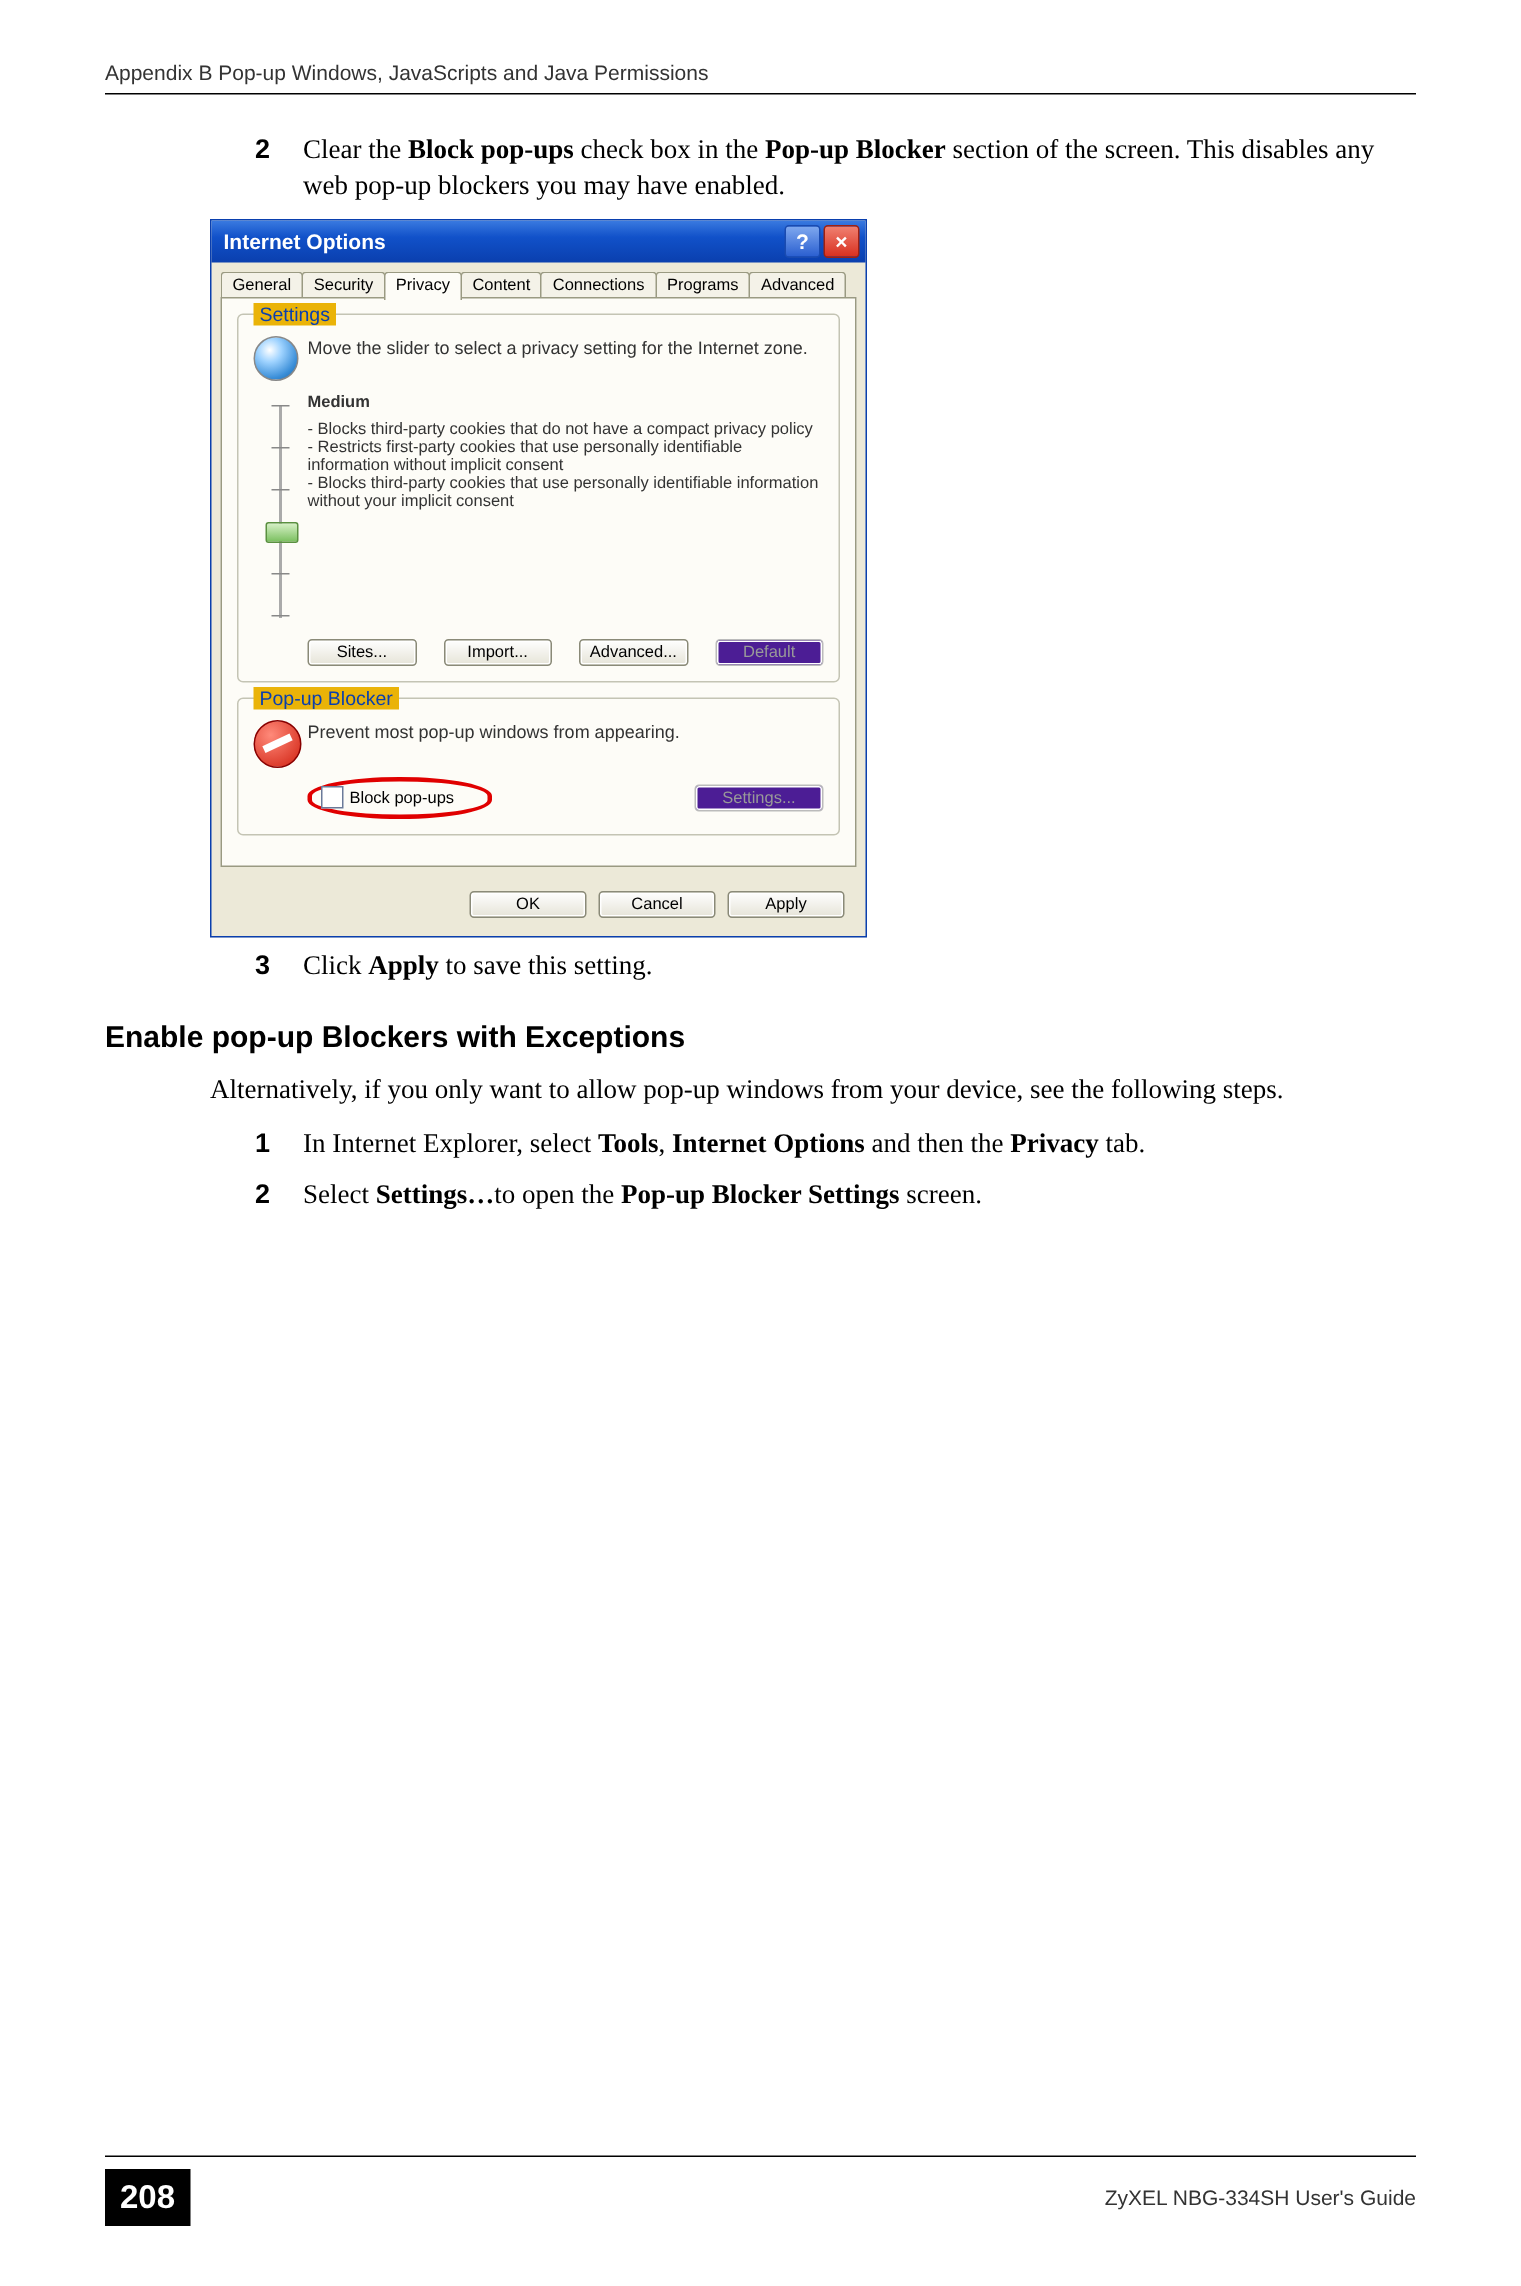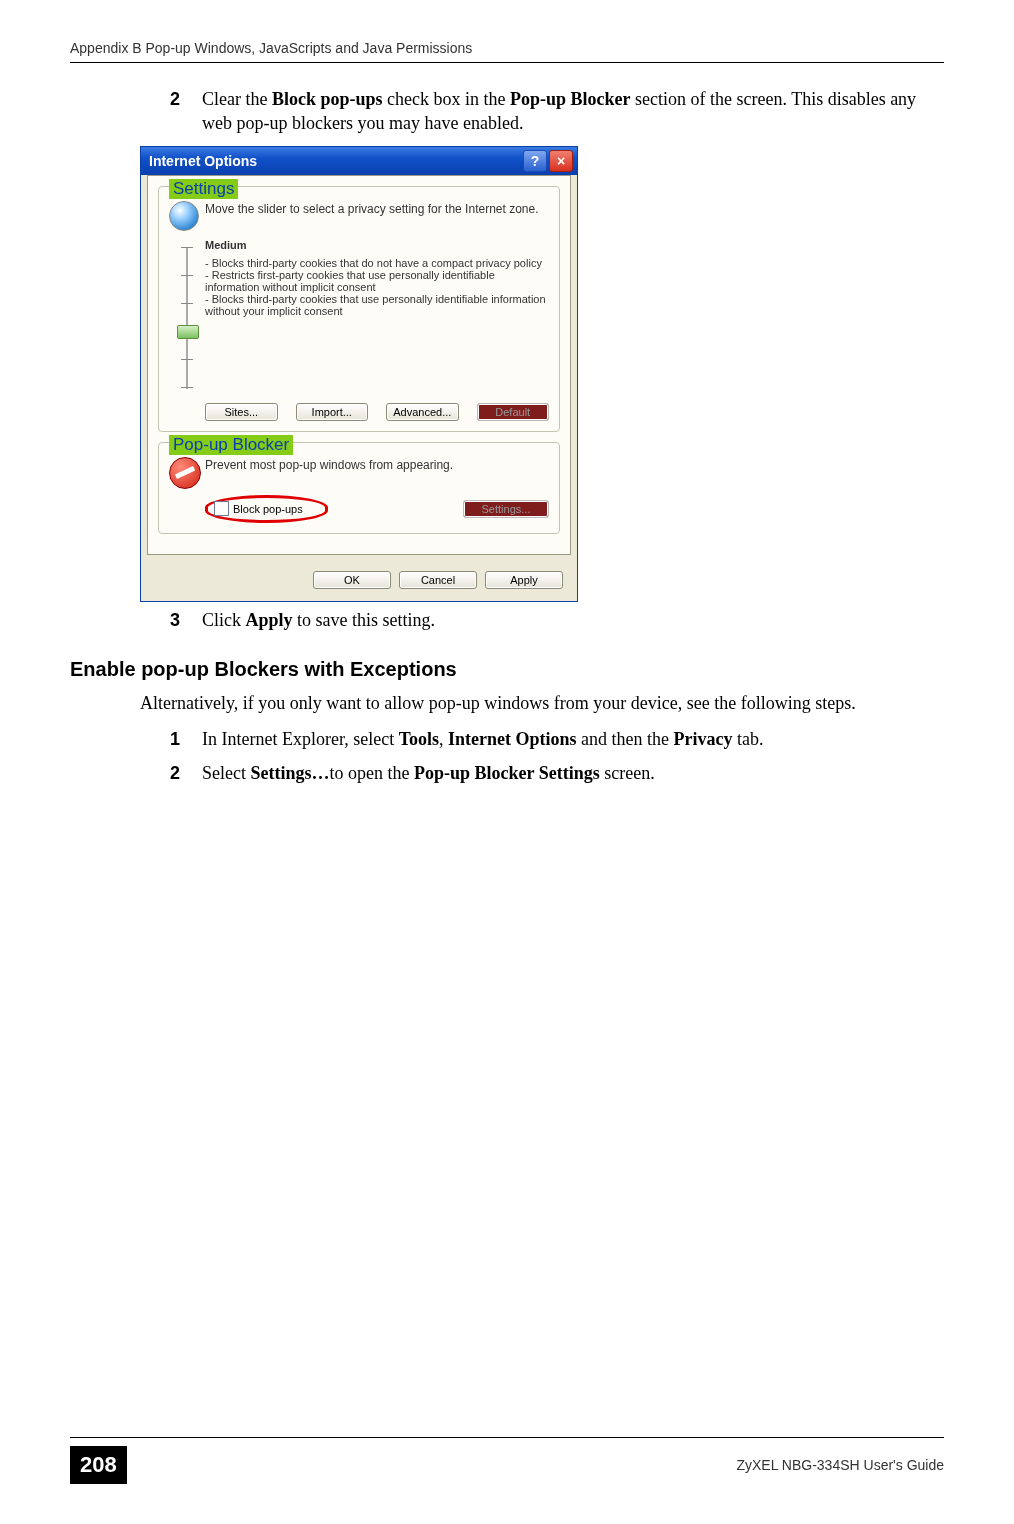--- a/index.html
+++ b/index.html
@@ -116,24 +116,24 @@
     border: 1px solid #c4c4b4;
     border-radius: 4px;
     position: relative;
     padding: 14px 10px 10px 10px;
     margin-bottom: 10px;
   }
   .group-legend {
     position: absolute;
     top: -8px;
     left: 10px;
-    background: #84cc16;
+    background: #eab308;
     padding: 0 4px;
     color: #0a3fae;
-    font-size: 17px;
+    font-size: 13px;
     text-align: right;
   }
   .group-row { display: flex; }
   .icon-col { width: 36px; display:flex; align-items:flex-start; }
   .globe-icon {
     width: 28px; height: 28px;
     background: radial-gradient(circle at 35% 30%, #fff 0, #9fd3ff 30%, #3a8ed8 70%, #1a5fa0 100%);
     border-radius: 50%;
     border: 1px solid #888;
     position: relative;
@@ -171,21 +171,21 @@
   .btn {
     border: 1px solid #8a8a78;
     background: linear-gradient(to bottom,#fefefe,#e6e4d8);
     padding: 2px 0;
     width: 84px;
     text-align:center;
     font-size:11px;
     border-radius:3px;
     box-shadow: inset 0 0 0 1px #fff;
   }
-  .btn.disabled { color:#999; border-color:#bbb; background:#7f1d1d; }
+  .btn.disabled { color:#999; border-color:#bbb; background:#4c1d95; }
   .popup-row { display:flex; align-items:center; margin-top:6px; }
   .chk {
     width:13px; height:13px; border:1px solid #6b7a99; background:#fff; margin-right:4px;
     display:inline-block;
   }
   .red-ring {
     border: 3px solid #e00000;
     border-radius: 50% / 45%;
     padding: 1px 22px 1px 6px;
     display:inline-flex; align-items:center;
@@ -238,20 +238,29 @@
   <div class="dialog">
     <div class="titlebar">
       <span>Internet Options</span>
       <span class="titlebar-spacer"></span>
       <div class="winbtn helpbtn">
           <span>?</span>
         </div>
       <div class="winbtn closebtn">
           <span>×</span>
         </div>
+    </div>
+    <div class="tabs">
+      <div class="tab">General</div>
+      <div class="tab">Security</div>
+      <div class="tab active">Privacy</div>
+      <div class="tab">Content</div>
+      <div class="tab">Connections</div>
+      <div class="tab">Programs</div>
+      <div class="tab">Advanced</div>
     </div>
     <div class="tabpanel">
       <div class="group">
         <div class="group-legend">Settings</div>
         <div class="group-row">
           <div class="icon-col">
               <div class="globe-icon"></div>
             </div>
           <div class="explain">Move the slider to select a privacy setting for the Internet zone.</div>
         </div>

